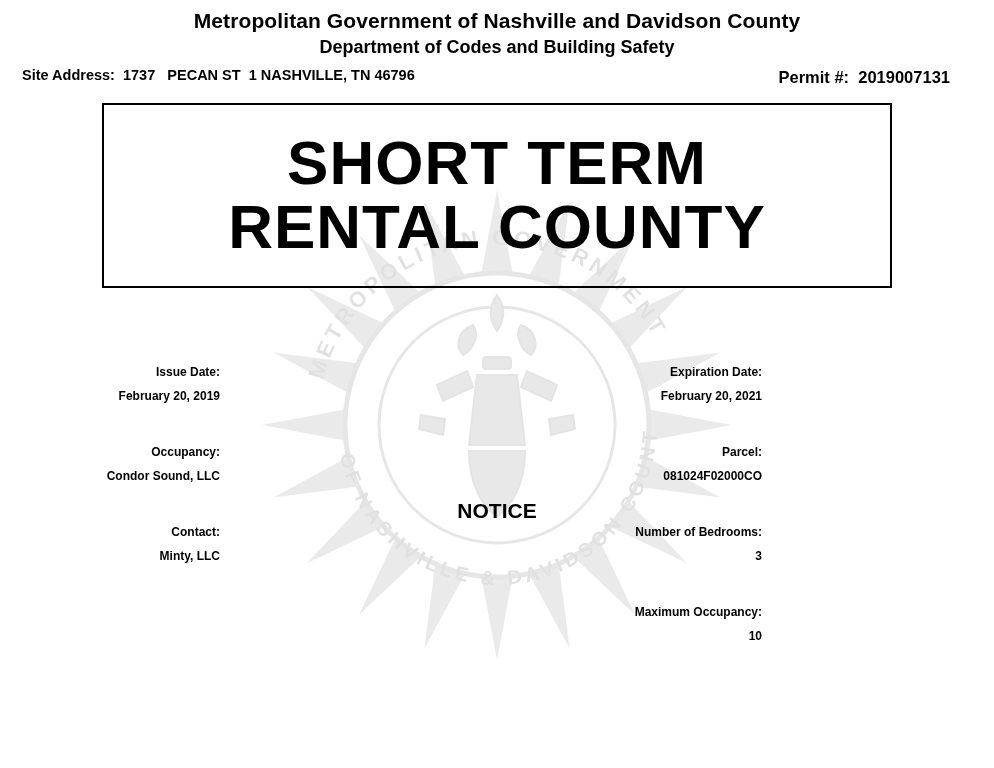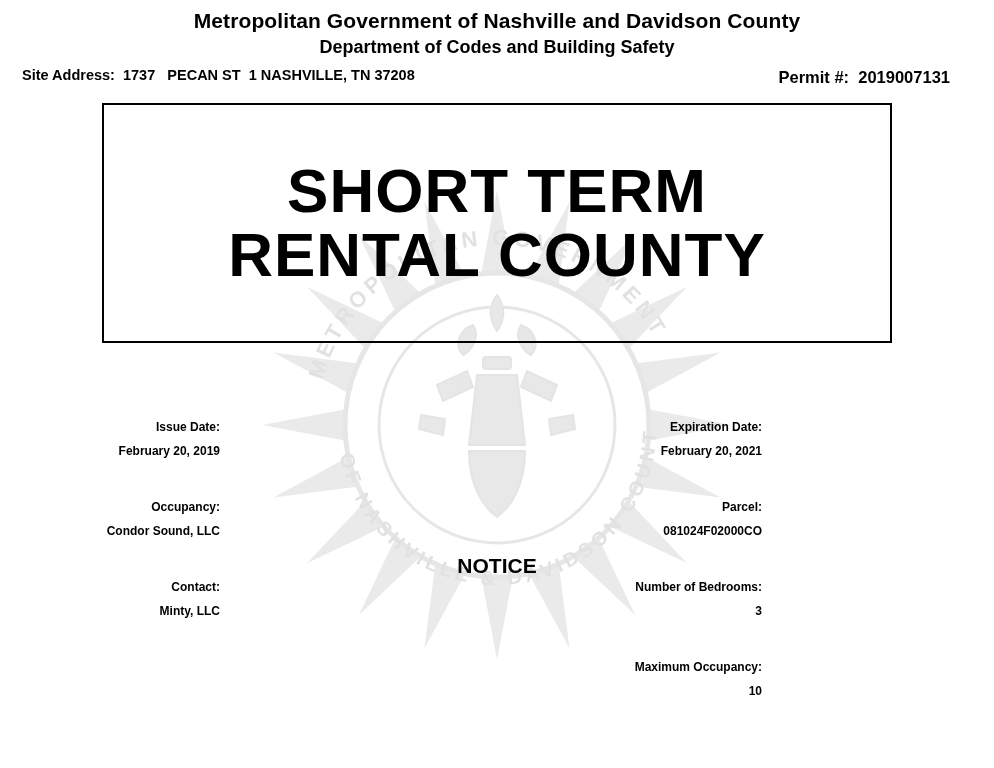--- a/index.html
+++ b/index.html
@@ -75,21 +75,21 @@
     font-weight: bold;
     white-space: pre;
   }
 
   
   .title-box {
     position: relative;
     z-index: 2;
     margin: 14px auto 0 auto;
     width: 790px;
-    height: 240px;
+    height: 185px;
     border: 2px solid #000;
     box-sizing: border-box;
     display: flex;
     flex-direction: column;
     align-items: center;
     justify-content: center;
   }
   .title-line {
     font-size: 62px;
     font-weight: bold;
@@ -208,21 +208,21 @@
       </g>
     </svg>
   </div>
 
   <div class="header">
     <div class="gov-title">Metropolitan Government of Nashville and Davidson County</div>
     <div class="dept-title">Department of Codes and Building Safety</div>
   </div>
 
   <div class="addr-row">
-    <div class="site-address">Site Address:  1737   PECAN ST  1 NASHVILLE, TN 37208</div>
+    <div class="site-address">Site Address:  1737   PECAN ST  1 NASHVILLE, TN 46796</div>
     <div class="permit-number">Permit #:  2019007131</div>
   </div>
 
   <div class="title-box">
     <div class="title-line">SHORT TERM</div>
     <div class="title-line">RENTAL COUNTY</div>
   </div>
 
   <div class="details">
     <div class="col-left">

